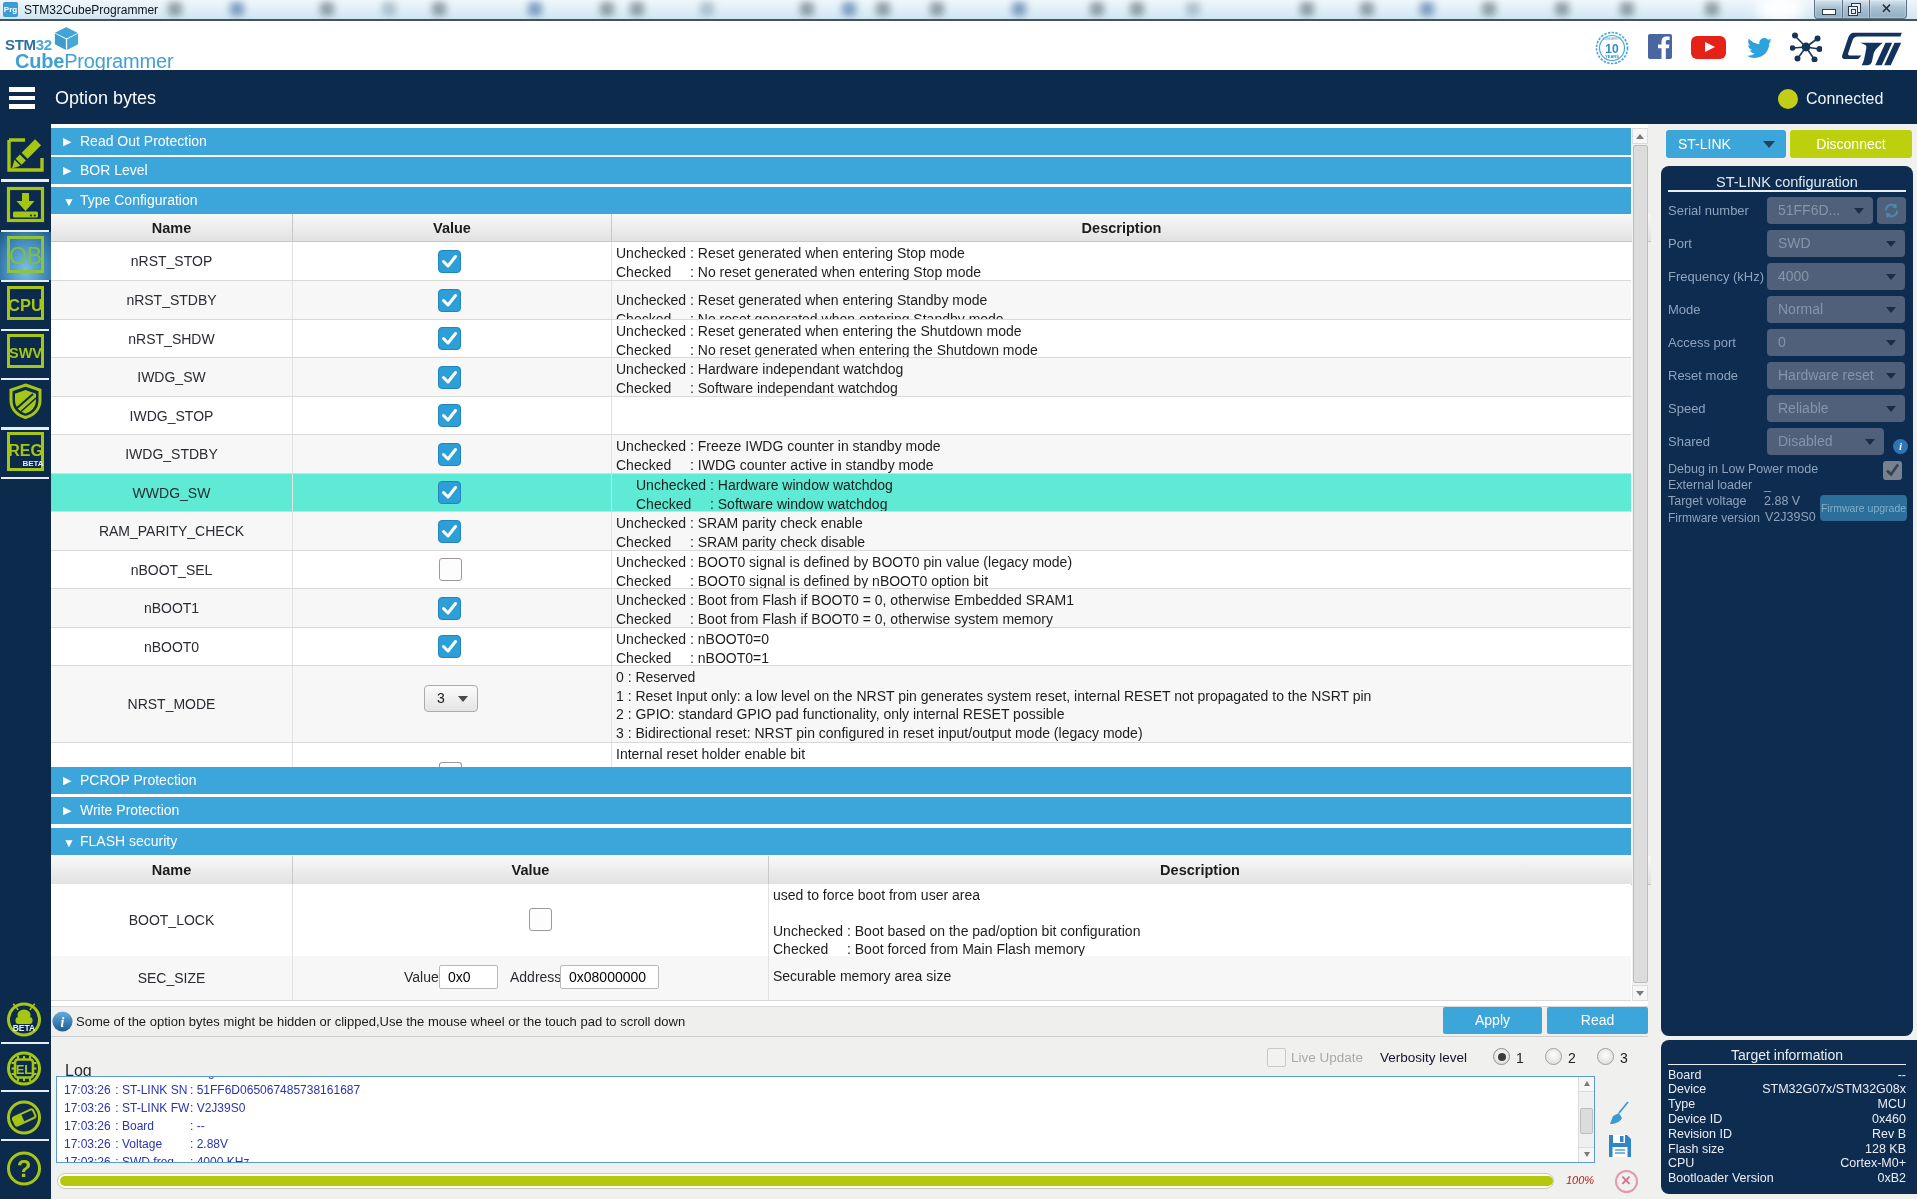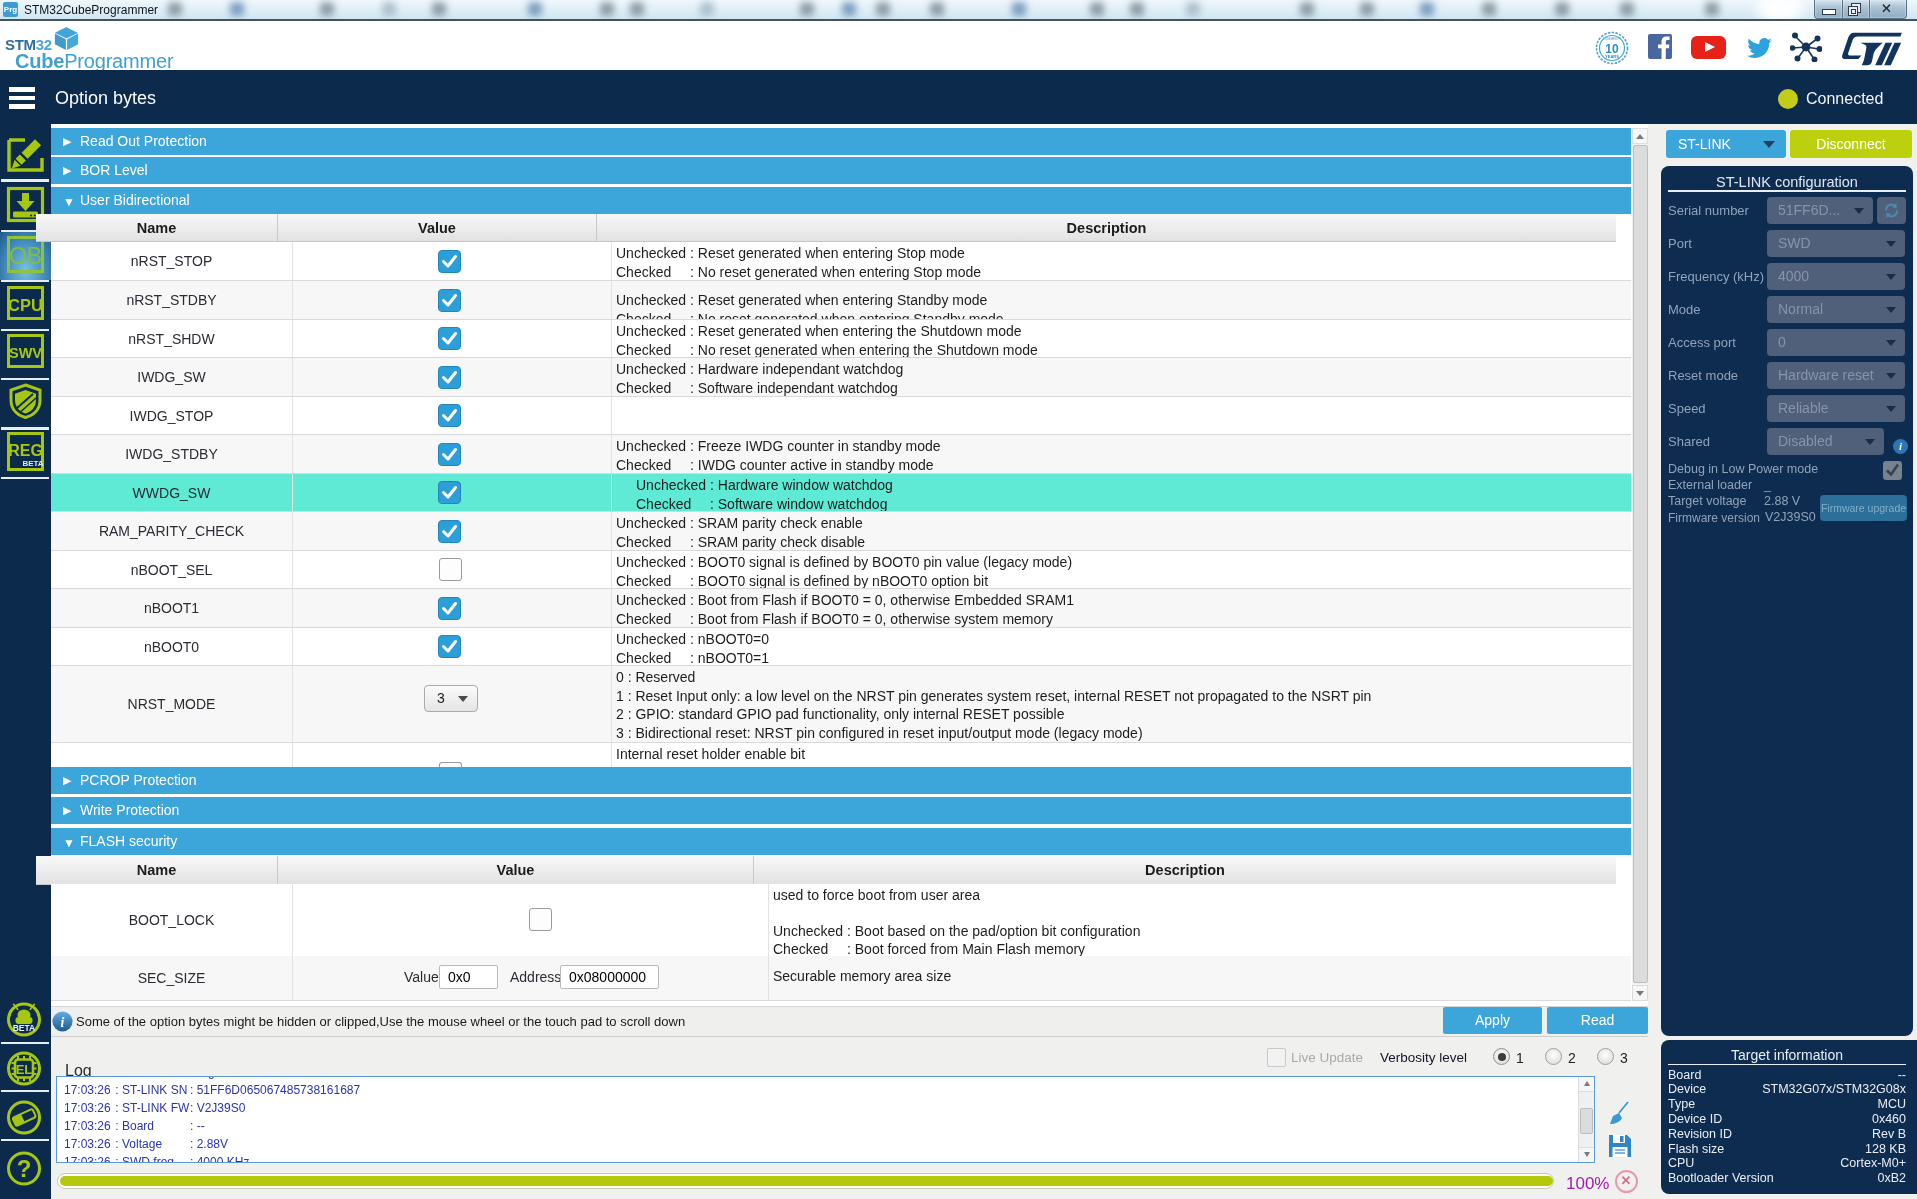--- a/index.html
+++ b/index.html
@@ -27,21 +27,21 @@
 #conntxt{left:1806px;top:90px;font-size:16px;color:#f2f5f8;}
 
 #sidebar{left:0;top:124px;width:51px;height:1075px;background:#0c2a4b;}
 .sep{position:absolute;left:1px;width:48px;height:2.5px;background:#e8eef4;}
 #obsel{position:absolute;left:0;top:107.5px;width:51px;height:48px;background:radial-gradient(ellipse at 50% 78%,#79c0e2 0%,#3f86b8 60%,#205a88 100%);}
 .sic{position:absolute;left:0;width:51px;text-align:center;}
 
 .accbar{left:51px;width:1580px;height:27px;background:#3ca5da;color:#fff;font-size:14px;}
 .accbar .arr{position:absolute;left:12px;top:7px;font-size:11px;}
 .accbar .lbl{position:absolute;left:29px;top:5px;}
-.thead{left:36px;width:1580px;background:linear-gradient(#f8f8f8,#e2e2e2);border-bottom:1px solid #c6c6c6;font-weight:bold;font-size:14.5px;color:#1c1c1c;}
+.thead{left:51px;width:1580px;background:linear-gradient(#f8f8f8,#e2e2e2);border-bottom:1px solid #c6c6c6;font-weight:bold;font-size:14.5px;color:#1c1c1c;padding-left:20px;}
 .trow{left:51px;width:1580px;overflow:hidden;border-bottom:1px solid #d9d9d9;font-size:14px;color:#2b2b33;}
 .cname{position:absolute;left:0;top:0;width:241px;height:100%;border-right:1px solid #e2e2e2;display:flex;align-items:center;justify-content:center;}
 .cval{position:absolute;left:242px;top:0;width:318px;height:100%;border-right:1px solid #e2e2e2;}
 .cdesc{position:absolute;left:565px;top:0;color:#1d1d1d;}
 .dw{display:inline-block;width:74px;}
 .cb{position:absolute;width:21px;height:21px;border-radius:4px;background:#2d9fd8;border:1px solid #2285be;}
 .cb svg{position:absolute;left:1px;top:1px;}
 .cbu{position:absolute;width:21px;height:21px;border-radius:3px;background:#fdfdfd;border:1px solid #9a9a9a;}
 
 #infobar{left:51px;top:1006px;width:1597px;height:29px;background:#efefed;border-top:1px solid #d7d7d7;border-bottom:1px solid #cfcfcf;}
@@ -287,21 +287,21 @@
 <div class="abs accbar" style="top:128px">
       <div class="arr">▶</div>
       <div class="lbl">Read Out Protection</div>
     </div>
 <div class="abs accbar" style="top:157px">
       <div class="arr">▶</div>
       <div class="lbl">BOR Level</div>
     </div>
 <div class="abs accbar" style="top:187px">
       <div class="arr" style="font-size:12px;top:8px;">▼</div>
-      <div class="lbl">User Bidirectional</div>
+      <div class="lbl">Type Configuration</div>
     </div>
 
 <div class="abs thead" style="top:214px;height:27px;">
   <div class="cname" style="border-right:1px solid #c9c9c9;">Name</div>
   <div class="cval" style="border-right:1px solid #c9c9c9;display:flex;align-items:center;justify-content:center;">Value</div>
   <div style="position:absolute;left:561px;top:0;width:1019px;height:100%;display:flex;align-items:center;justify-content:center;">Description</div>
 </div>
 
 <div class="abs trow" style="top:242px;height:38px;background:#fff;">
   <div class="cname">nRST_STOP</div>
@@ -542,21 +542,21 @@
   <rect x="6" y="2" width="12" height="8" fill="#fff"></rect>
   <rect x="13" y="3" width="3.5" height="6" fill="#2f86c6"></rect>
   <rect x="5.5" y="14" width="15" height="10" fill="#fff"></rect>
   <line x1="8" y1="17" x2="18" y2="17" stroke="#2f86c6" stroke-width="1.2"></line>
   <line x1="8" y1="20" x2="18" y2="20" stroke="#2f86c6" stroke-width="1.2"></line>
 </svg>
 
 <div class="abs" style="left:57px;top:1173px;width:1497px;height:16px;background:#fdfdf9;border:1px solid #c9c9b4;border-radius:8px;box-sizing:border-box;">
   <div style="position:absolute;left:2px;top:2px;width:1493px;height:10px;background:#b5c80d;border-radius:5px;"></div>
 </div>
-<div class="abs" style="left:1566px;top:1174px;font-size:17px;color:#a21caf;">100%</div>
+<div class="abs" style="left:1566px;top:1174px;font-size:11px;color:#b91c1c;font-style:italic;">100%</div>
 <div class="abs" style="left:1615px;top:1170px;width:23px;height:23px;border-radius:50%;border:2.5px solid #e39ab0;box-sizing:border-box;">
       <div style="position:absolute;left:3.5px;top:0.5px;color:#d4708f;font-size:13px;font-weight:bold;">✕</div>
     </div>
 
 <div class="abs" style="left:1666px;top:130px;width:120px;height:28px;background:#3ca5da;border-radius:3px;">
   <span style="position:absolute;left:12px;top:6px;font-size:14px;color:#fff;">ST-LINK</span>
   <div style="position:absolute;right:11px;top:11px;width:0;height:0;border-left:6px solid transparent;border-right:6px solid transparent;border-top:7px solid #22435f;"></div>
 </div>
 <div class="abs" style="left:1790px;top:130px;width:122px;height:28px;background:#bdd00d;border-radius:3px;color:#fff;font-size:14px;text-align:center;line-height:28px;">Disconnect</div>
 

